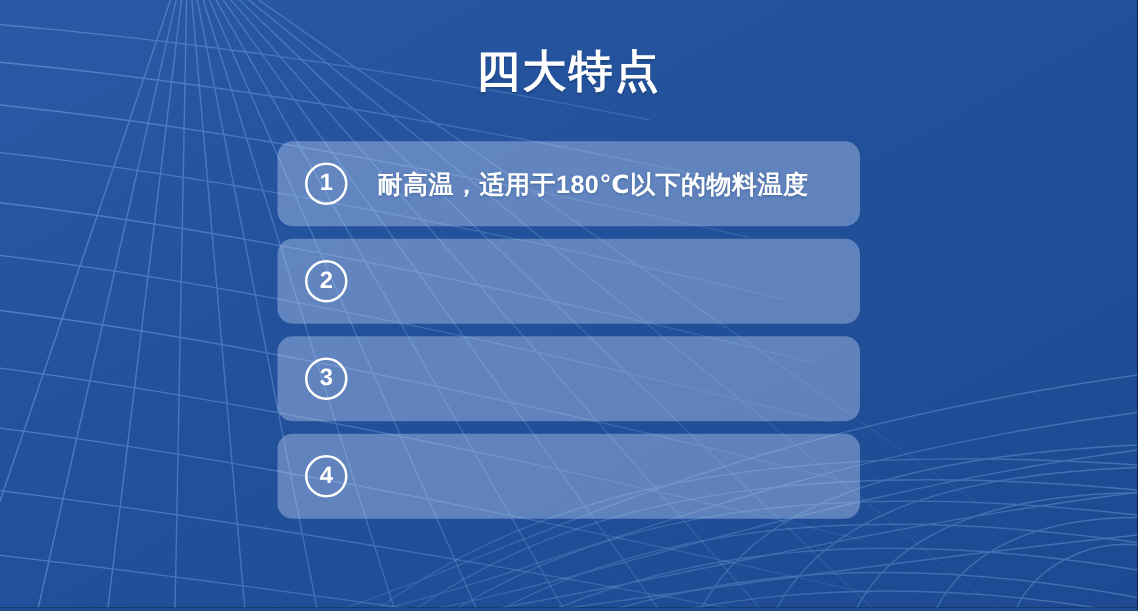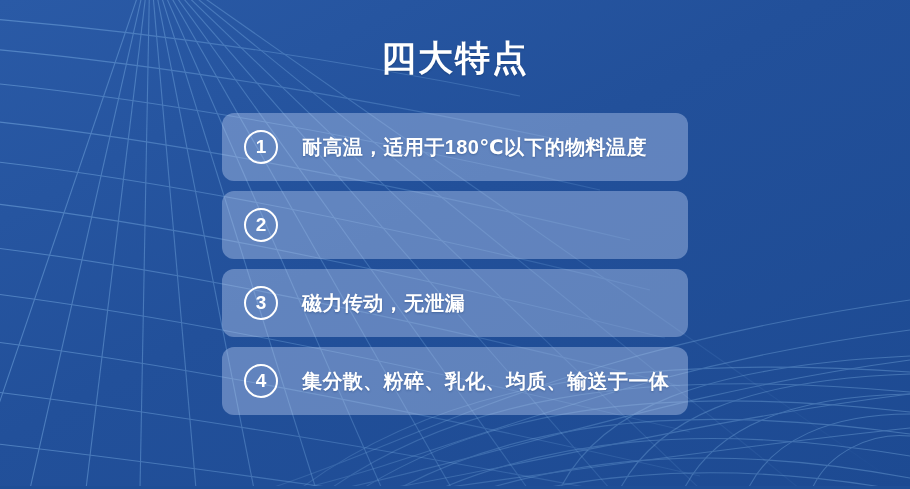--- a/index.html
+++ b/index.html
@@ -157,22 +157,20 @@
       <div class="pill-num">1</div>
       <div class="pill-text">耐高温，适用于180℃以下的物料温度</div>
     </div>
 
     <div class="pill">
       <div class="pill-num">2</div>
     </div>
 
     <div class="pill">
       <div class="pill-num">3</div>
-      <div class="pill-text">磁力传动，无泄漏</div>
     </div>
 
     <div class="pill">
       <div class="pill-num">4</div>
-      <div class="pill-text">集分散、粉碎、乳化、均质、输送于一体</div>
     </div>
 
   </div>
 </div>
 
 </body></html>

